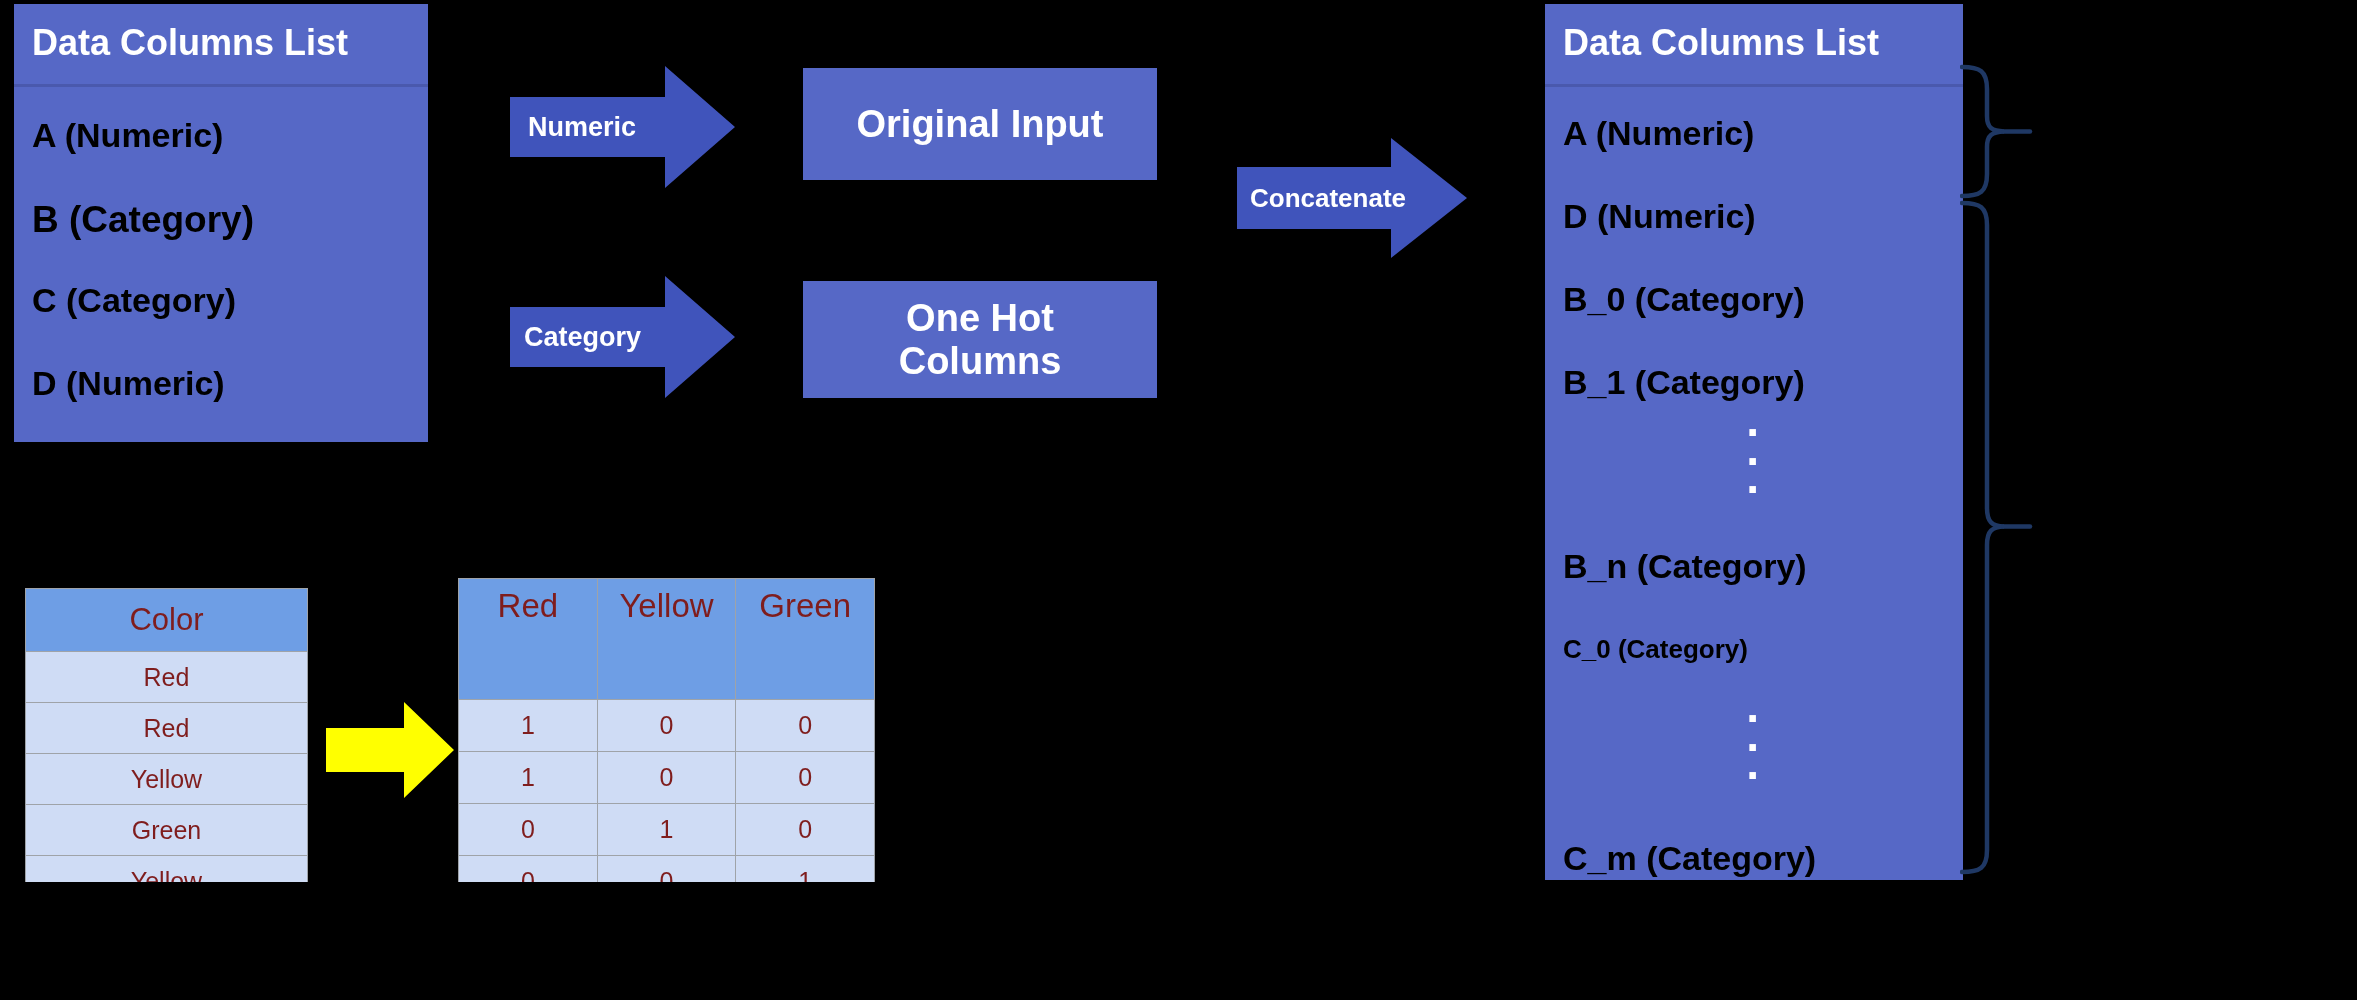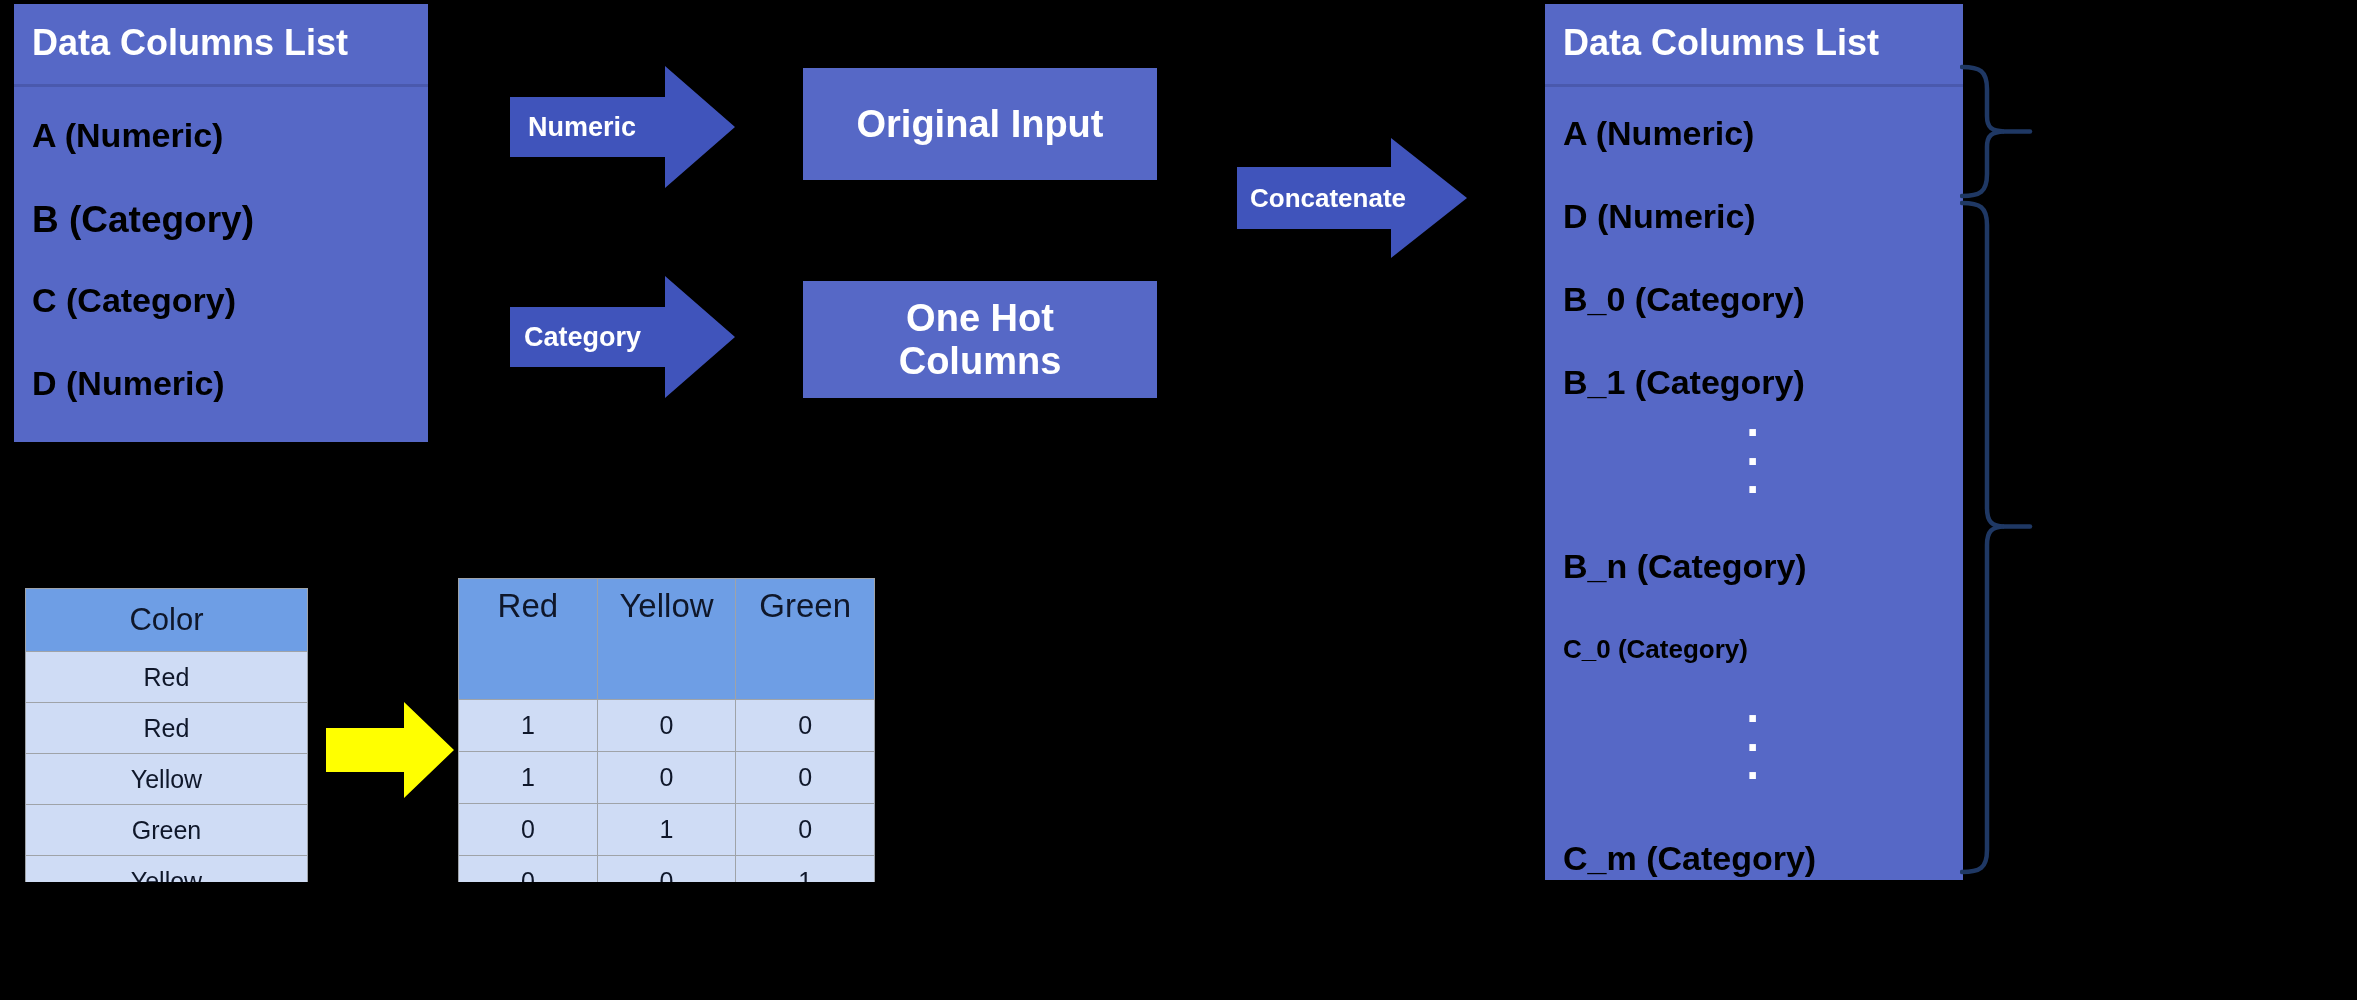--- a/index.html
+++ b/index.html
@@ -101,21 +101,21 @@
   
   .xl-table {
     position: absolute;
     border-collapse: collapse;
     table-layout: fixed;
     background: #cfdcf5;
   }
   .xl-table td, .xl-table th {
     border: 1px solid #9fa3a8;
     text-align: center;
-    color: #0f172a;
+    color: #7f1d1d;
     font-weight: normal;
     padding: 0;
     overflow: hidden;
   }
   .xl-table th {
     background: #6e9ee5;
   }
   .xl-table td {
     background: #cfdcf5;
   }

